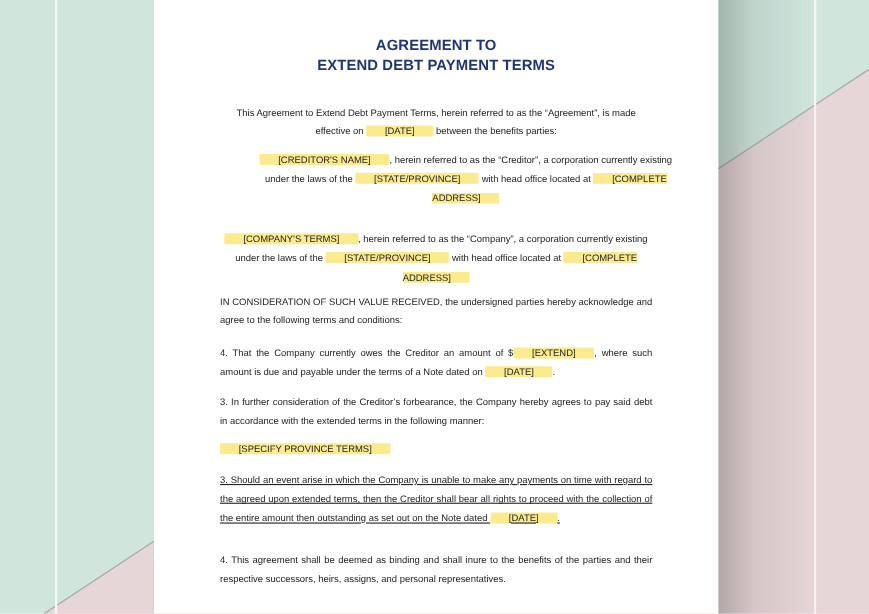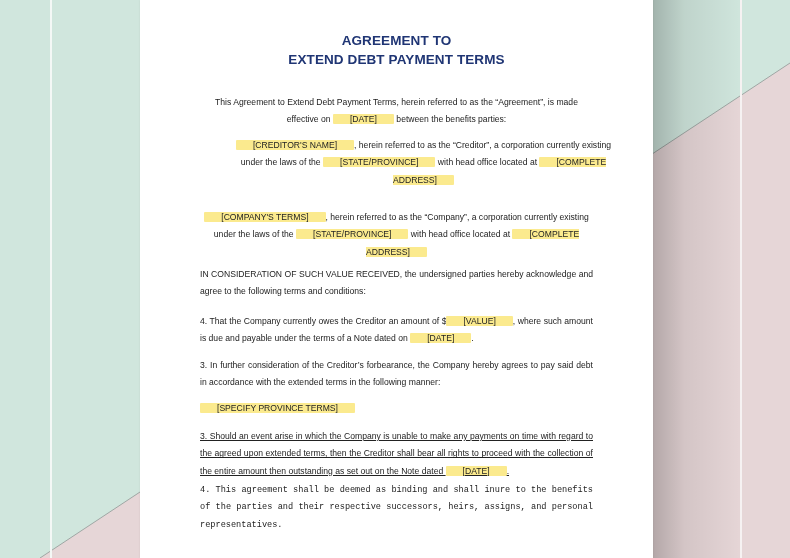--- a/index.html
+++ b/index.html
@@ -73,27 +73,27 @@
   </div>
 
 
   <div class="para center" style="top:209px;">
     <span class="hl">[COMPANY'S TERMS]</span><span>, herein referred to as the “Company”, a corporation currently existing under the laws of the </span><span class="hl">[STATE/PROVINCE]</span><span> with head office located at </span><span class="hl">[COMPLETE ADDRESS]</span>
   </div>
 
   <div class="para justify" style="top:254px;margin-top:12px;">IN CONSIDERATION OF SUCH VALUE RECEIVED, the undersigned parties hereby acknowledge and agree to the following terms and conditions:</div>
 
   <div class="para justify" style="top:313px;">
-    <span>4. That the Company currently owes the Creditor an amount of $</span><span class="hl">[VALUE]</span><span>, where such amount is due and payable under the terms of a Note dated on </span><span class="hl">[DATE]</span><span>.</span>
+    <span>4. That the Company currently owes the Creditor an amount of $</span><span class="hl">[EXTEND]</span><span>, where such amount is due and payable under the terms of a Note dated on </span><span class="hl">[DATE]</span><span>.</span>
   </div>
 
   <div class="para justify" style="top:357px;">3. In further consideration of the Creditor’s forbearance, the Company hereby agrees to pay said debt in accordance with the extended terms in the following manner:</div>
 
   <div class="para" style="top:400px;">
     <span class="hl">[SPECIFY PROVINCE TERMS]</span>
   </div>
 
   <div class="para justify" style="top:428px;text-decoration:underline;">
     <span>3. Should an event arise in which the Company is unable to make any payments on time with regard to the agreed upon extended terms, then the Creditor shall bear all rights to proceed with the collection of the entire amount then outstanding as set out on the Note dated </span><span class="hl">[DATE]</span><span>.</span>
   </div>
 
-  <div class="para justify" style="top:482px;font-family:Liberation Mono, monospace;">4. This agreement shall be deemed as binding and shall inure to the benefits of the parties and their respective successors, heirs, assigns, and personal representatives.</div>
+  <div class="para justify" style="top:501px;">4. This agreement shall be deemed as binding and shall inure to the benefits of the parties and their respective successors, heirs, assigns, and personal representatives.</div>
 </div>
 
 </body></html>

